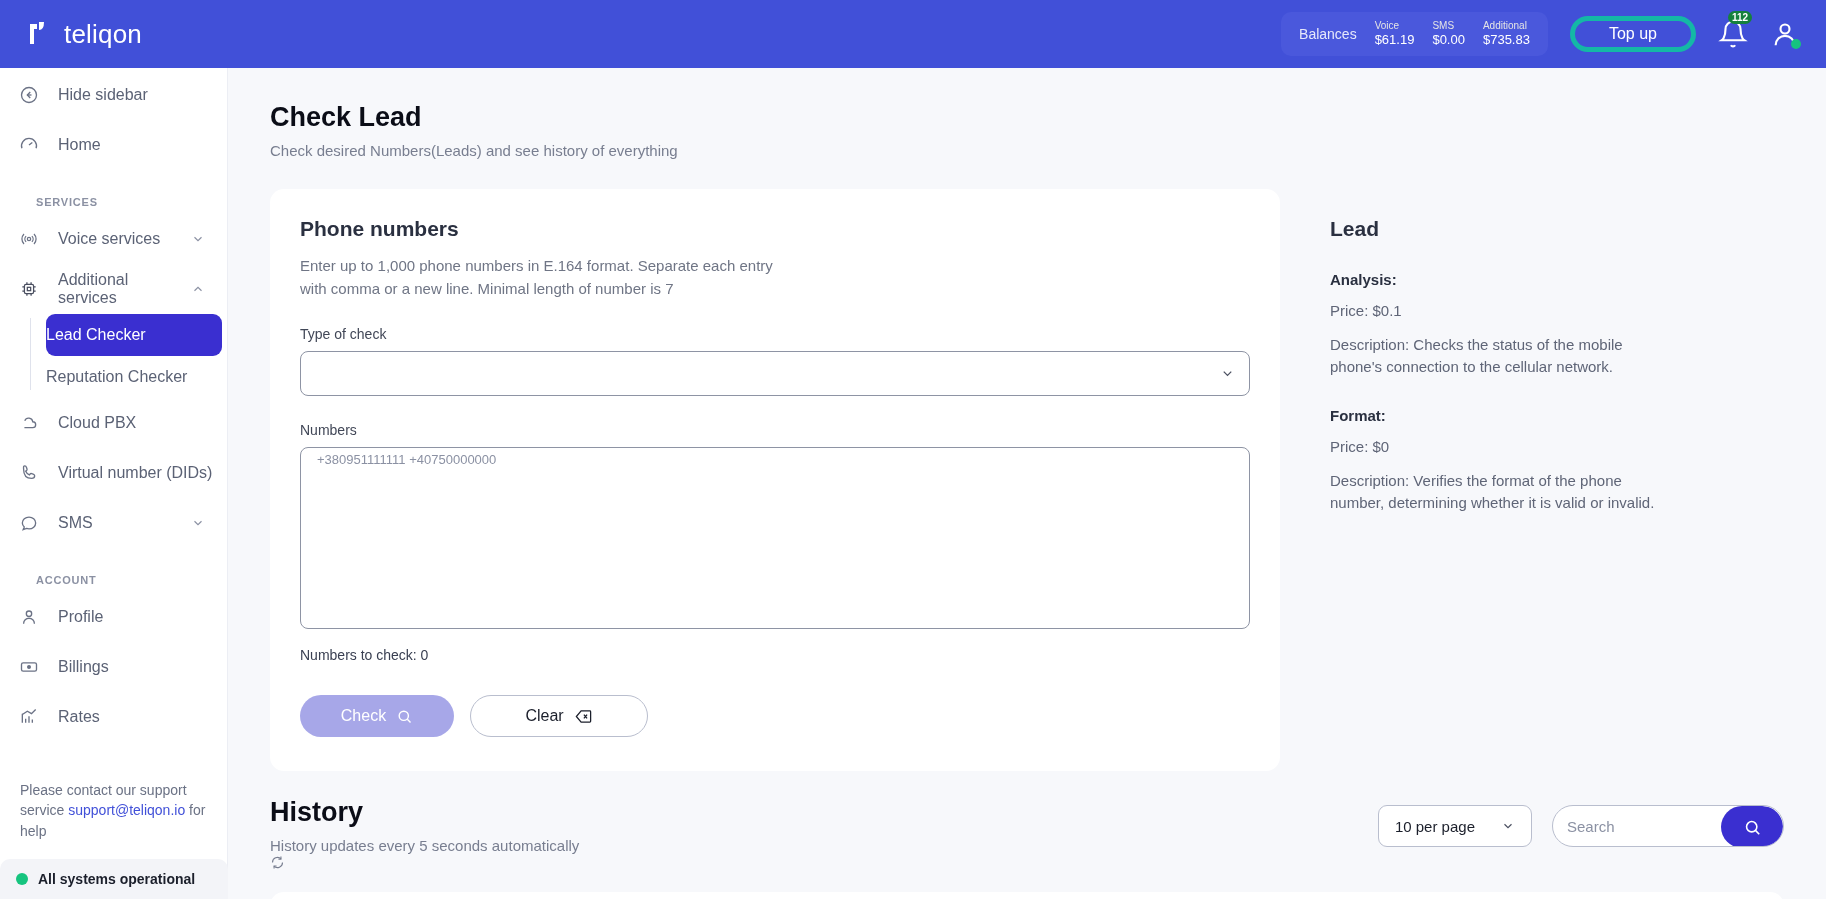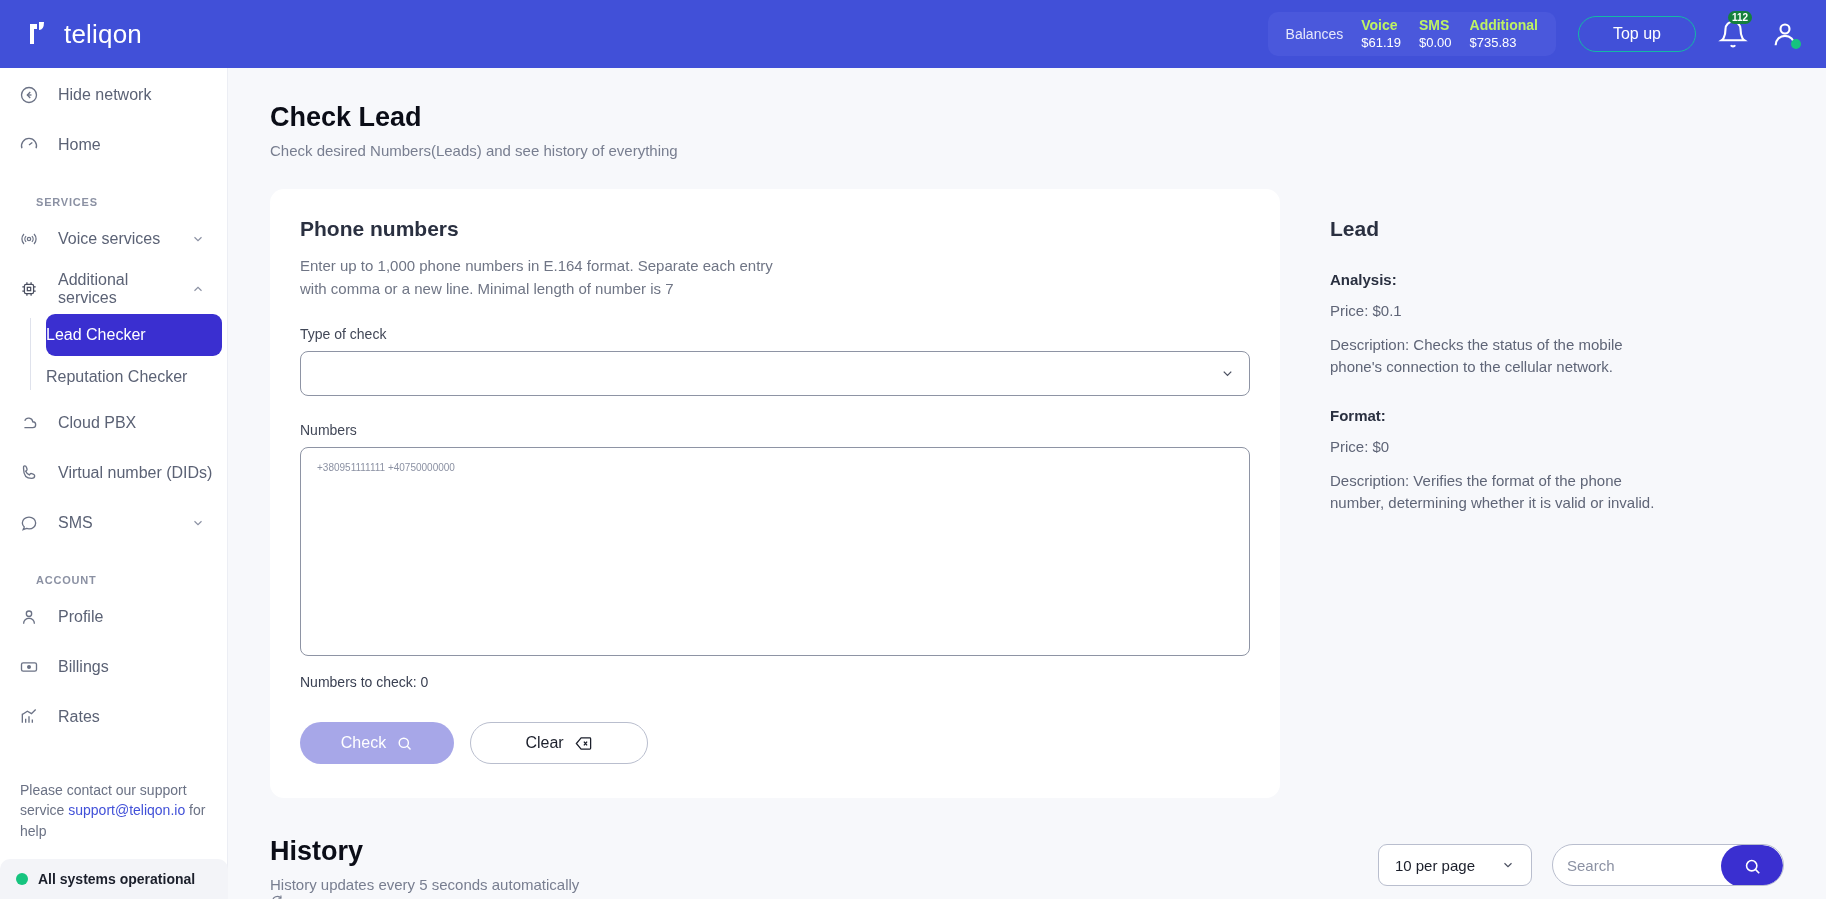--- a/index.html
+++ b/index.html
@@ -23,24 +23,24 @@
   .topbar-right {
     margin-left: auto; display: flex; align-items: center; gap: 22px;
     padding-right: 26px;
   }
   .balances {
     background: #4a58dc; border-radius: 10px; height: 44px;
     display: flex; align-items: center; gap: 18px; padding: 0 18px;
   }
   .balances-label { color: #e6e8fb; font-size: 14px; }
   .bal-item { display: flex; flex-direction: column; align-items: flex-start; line-height: 1.25; }
-  .bal-name { color: #bef264; font-size: 14px; font-weight: bold; }
+  .bal-name { color: #e5e5e5; font-size: 10px; font-weight: normal; }
   .bal-val { color: #fff; font-size: 13px; }
   .topup {
-    border: 1px solid #14b8a6; color: #fff; background: transparent;
+    border: 5px solid #14b8a6; color: #fff; background: transparent;
     border-radius: 22px; height: 36px; padding: 0 34px; font-size: 16px;
     cursor: pointer; font-family: inherit;
   }
   .bell-wrap { position: relative; width: 30px; height: 30px; cursor: pointer; }
   .badge {
     position: absolute; top: -8px; left: 10px; background: #15803d; color: #fff;
     font-size: 10px; border-radius: 9px; padding: 1px 4px; min-width: 18px;
     text-align: center; font-weight: bold;
   }
   .avatar-wrap { position: relative; width: 30px; height: 30px; cursor: pointer; }
@@ -106,22 +106,22 @@
   .card-desc { font-size: 15px; color: #6f7585; line-height: 1.5; margin-top: 14px; max-width: 500px; }
 
   .field-label { font-size: 14px; color: #414757; margin-top: 26px; margin-bottom: 9px; }
   .select-box {
     width: 950px; height: 45px; border: 1px solid #8e94a4; border-radius: 8px;
     background: #fff; display: flex; align-items: center; padding: 0 14px;
     font-size: 15px; color: #2a3040; cursor: pointer;
   }
   .select-box .chev { margin-left: auto; }
   .textarea {
-    width: 950px; height: 209px; border: 1px solid #8e94a4; border-radius: 8px;
-    background: #fff; padding: 14px 16px; font-size: 10px; color: #2a3040;
+    width: 950px; height: 182px; border: 1px solid #8e94a4; border-radius: 8px;
+    background: #fff; padding: 4px 16px; font-size: 13px; color: #2a3040;
     font-family: inherit; resize: none; outline: none;
   }
   .textarea::placeholder { color: #8b91a3; }
   .count-text { font-size: 14px; color: #3a4052; margin-top: 14px; }
 
   .btn-row { display: flex; gap: 16px; margin-top: 32px; }
   .btn-check {
     width: 154px; height: 42px; border-radius: 22px; background: #a7a7e8; color: #fff;
     border: none; display: flex; align-items: center; justify-content: center; gap: 10px;
     font-size: 16px; cursor: default; font-family: inherit;
@@ -131,21 +131,21 @@
     border: 1px solid #b9bece; display: flex; align-items: center; justify-content: center;
     gap: 10px; font-size: 16px; cursor: pointer; font-family: inherit;
   }
 
   .lead-panel { margin-left: 50px; width: 420px; padding-top: 28px; }
   .lead-title { font-size: 21px; font-weight: bold; color: #2a3040; }
   .lead-h { font-size: 15px; font-weight: bold; color: #2a3040; margin-top: 30px; }
   .lead-p { font-size: 15px; color: #5f6577; margin-top: 12px; line-height: 1.45; max-width: 330px; }
 
   
-  .history { margin: 38px 0 0 42px; display: flex; align-items: flex-start; }
+  .history { margin: 26px 0 0 42px; display: flex; align-items: flex-start; }
   .hist-title { font-size: 27px; font-weight: bold; color: #0b0d17; }
   .hist-sub { font-size: 15px; color: #787e90; margin-top: 9px; display: flex; align-items: flex-start; gap: 1px; flex-direction: column; }
   .hist-right { margin-left: auto; display: flex; align-items: center; gap: 20px; margin-right: 42px; padding-top: 8px; }
   .perpage {
     height: 42px; border: 1px solid #b9bece; border-radius: 9px; background: #fff;
     display: flex; align-items: center; gap: 26px; padding: 0 16px; font-size: 15px;
     color: #1b1f2b; cursor: pointer;
   }
   .searchbox {
     position: relative; width: 232px; height: 42px; border: 1px solid #b9bece;
@@ -223,21 +223,21 @@
   <div class="sidebar">
 
     <div class="nav-row" style="margin-top:2px;">
       <span class="ico">
         <svg width="20" height="20" viewBox="0 0 24 24" fill="none" stroke="#6b7285" stroke-width="1.6">
           <circle cx="12" cy="12" r="9"></circle>
             <path d="M13.5 8.5 10 12l3.5 3.5"></path>
             <path d="M10 12h5"></path>
         </svg>
       </span>
-      <span>Hide network</span>
+      <span>Hide sidebar</span>
     </div>
 
     <div class="nav-row">
       <span class="ico">
         <svg width="20" height="20" viewBox="0 0 24 24" fill="none" stroke="#6b7285" stroke-width="1.6">
           <path d="M3.5 16a9 9 0 1 1 17 0"></path>
             <path d="M12 12l4-3"></path>
         </svg>
       </span>
       <span>Home</span>

